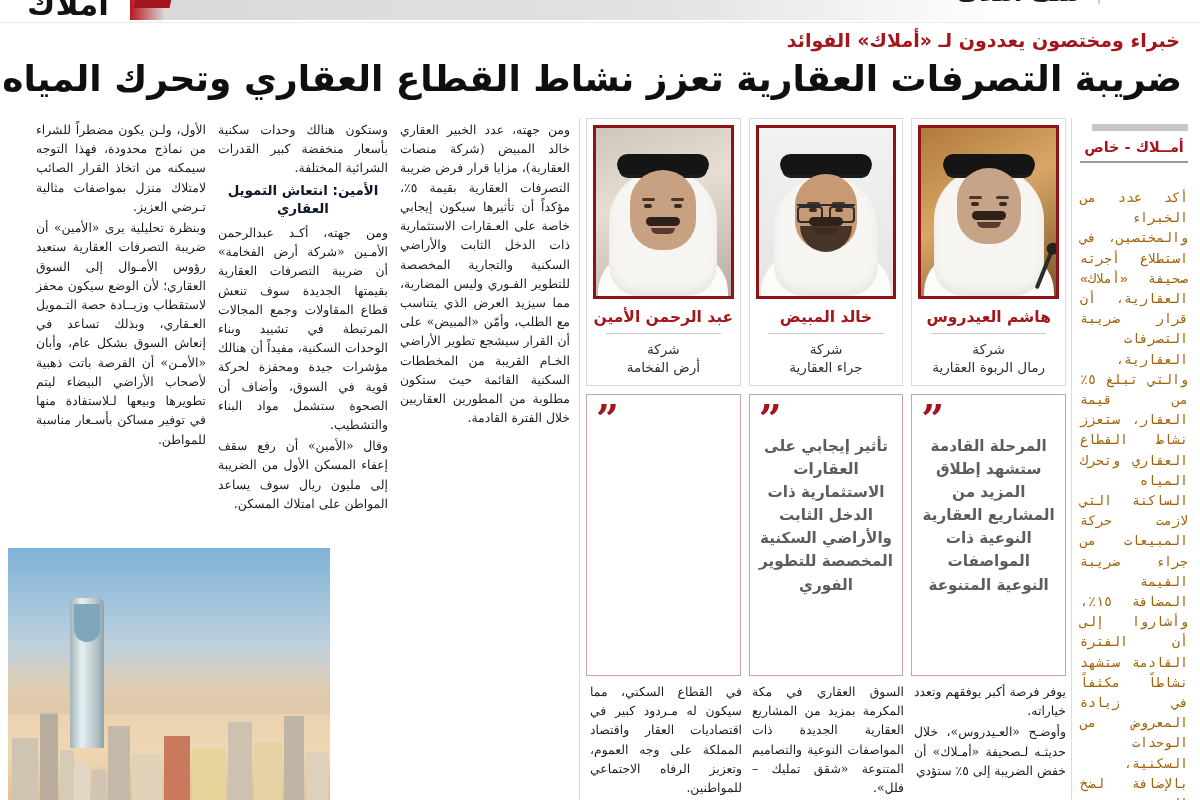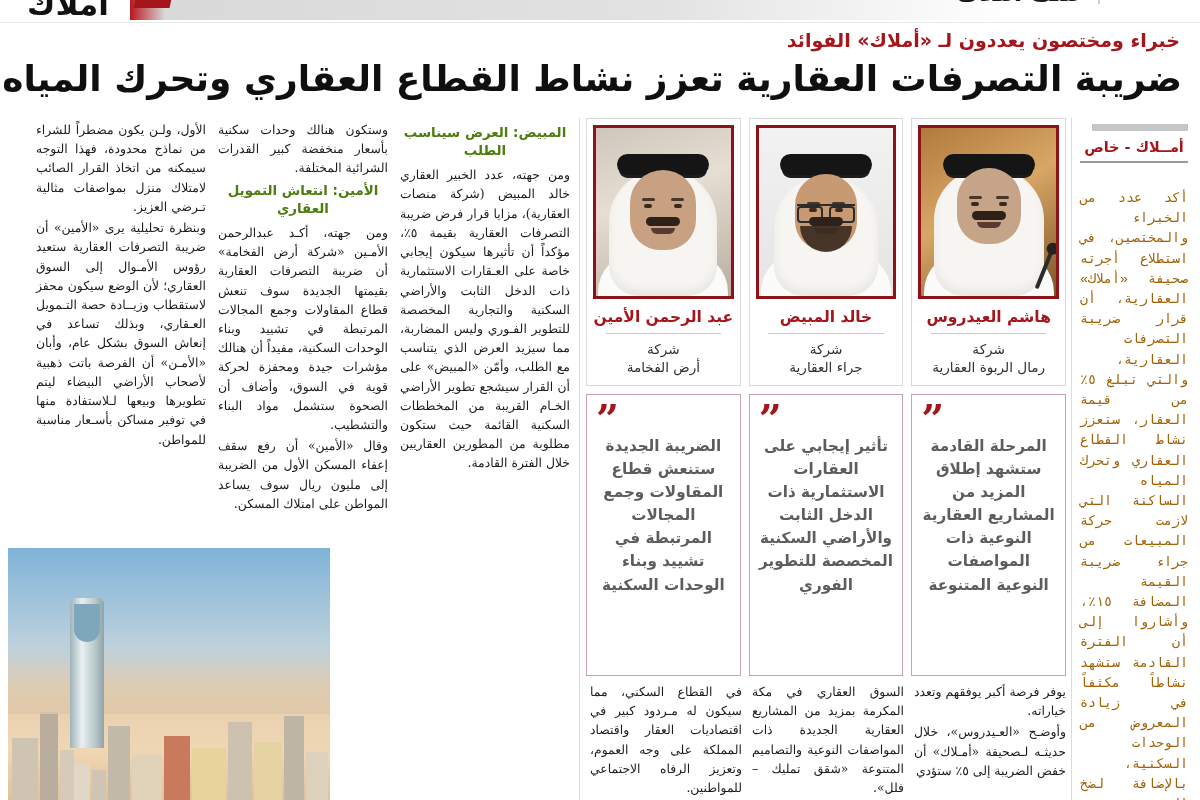--- a/index.html
+++ b/index.html
@@ -193,21 +193,21 @@
 
   
   .col{
     position:absolute;top:0;
     font-size:12.4px;line-height:1.55;
     color:#1b1b1b;text-align:justify;
     font-family:"DejaVu Serif","Liberation Serif",serif;
   }
   .col p{margin:0 0 2px;}
   .subhead{
-    color:#4d7c0f;font-weight:bold;font-size:13.4px;text-align:center;
+    color:#0f172a;font-weight:bold;font-size:13.4px;text-align:center;
     line-height:1.35;margin:4px 0 5px;
     font-family:"DejaVu Sans","Liberation Sans",sans-serif;
   }
 
   
   .cityphoto{
     position:absolute;left:8px;top:430px;width:322px;height:252px;
     overflow:hidden;background:#1b2a3a;
   }
   .sky{position:absolute;inset:0;background:linear-gradient(180deg,#7fb3d8 0%,#bcd0dd 38%,#e8cfae 62%,#f0d7b4 80%,#e0c19a 100%);}
@@ -319,21 +319,20 @@
       <div class="card-name">هاشم العيدروس</div>
       <div class="card-divider"></div>
       <div class="card-role">شركة</div>
       <div class="card-role">رمال الربوة العقارية</div>
     </div>
   </div>
 
   <div class="quotes">
     <div class="qcard">
       <div class="qmark">”</div>
-      <div class="qtext">الضريبة الجديدة ستنعش قطاع المقاولات وجمع المجالات المرتبطة في تشييد وبناء الوحدات السكنية</div>
     </div>
     <div class="qcard">
       <div class="qmark">”</div>
       <div class="qtext">تأثير إيجابي على العقارات الاستثمارية ذات الدخل الثابت والأراضي السكنية المخصصة للتطوير الفوري</div>
     </div>
     <div class="qcard">
       <div class="qmark">”</div>
       <div class="qtext">المرحلة القادمة ستشهد إطلاق المزيد من المشاريع العقارية النوعية ذات المواصفات النوعية المتنوعة</div>
     </div>
   </div>
@@ -345,21 +344,20 @@
   <div class="col" style="right:458px;top:564px;width:152px;">
     <p>في القطاع السكني، مما سيكون له مـردود كبير في اقتصاديات العقار واقتصاد المملكة على وجه العموم، وتعزيز الرفاه الاجتماعي للمواطنين.</p>
   </div>
   <div class="col" style="right:296px;top:564px;width:152px;">
     <p>السوق العقاري في مكة المكرمة بمزيد من المشاريع العقارية الجديدة ذات المواصفات النوعية والتصاميم المتنوعة «شقق تمليك – فلل».</p>
   </div>
 
   <div class="vrule" style="right:620px;height:682px;"></div>
 
   <div class="col" style="right:630px;top:2px;width:170px;">
-    <div class="subhead">المبيض: العرض سيناسب الطلب</div>
     <p>ومن جهته، عدد الخبير العقاري خالد المبيض (شركة منصات العقارية)، مزايا قرار فرض ضريبة التصرفات العقارية بقيمة ٥٪، مؤكداً أن تأثيرها سيكون إيجابي خاصة على العـقارات الاستثمارية ذات الدخل الثابت والأراضي السكنية والتجارية المخصصة للتطوير الفـوري وليس المضاربة، مما سيزيد العرض الذي يتناسب مع الطلب، وأمّن «المبيض» على أن القرار سيشجع تطوير الأراضي الخـام القريبة من المخططات السكنية القائمة حيث ستكون مطلوبة من المطورين العقاريين خلال الفترة القادمة.</p>
   </div>
 
   <div class="col" style="right:812px;top:2px;width:170px;">
     <p>وستكون هنالك وحدات سكنية بأسعار منخفضة كبير القدرات الشرائية المختلفة.</p>
     <div class="subhead">الأمين: انتعاش التمويل العقاري</div>
     <p>ومن جهته، أكـد عبدالرحمن الأمـين «شركة أرض الفخامة» أن ضريبة التصرفات العقارية بقيمتها الجديدة سوف تنعش قطاع المقاولات وجمع المجالات المرتبطة في تشييد وبناء الوحدات السكنية، مفيداً أن هنالك مؤشرات جيدة ومحفزة لحركة قوية في السوق، وأضاف أن الصحوة ستشمل مواد البناء والتشطيب.</p>
     <p>وقال «الأمين» أن رفع سقف إعفاء المسكن الأول من الضريبة إلى مليون ريال سوف يساعد المواطن على امتلاك المسكن.</p>
   </div>
 

